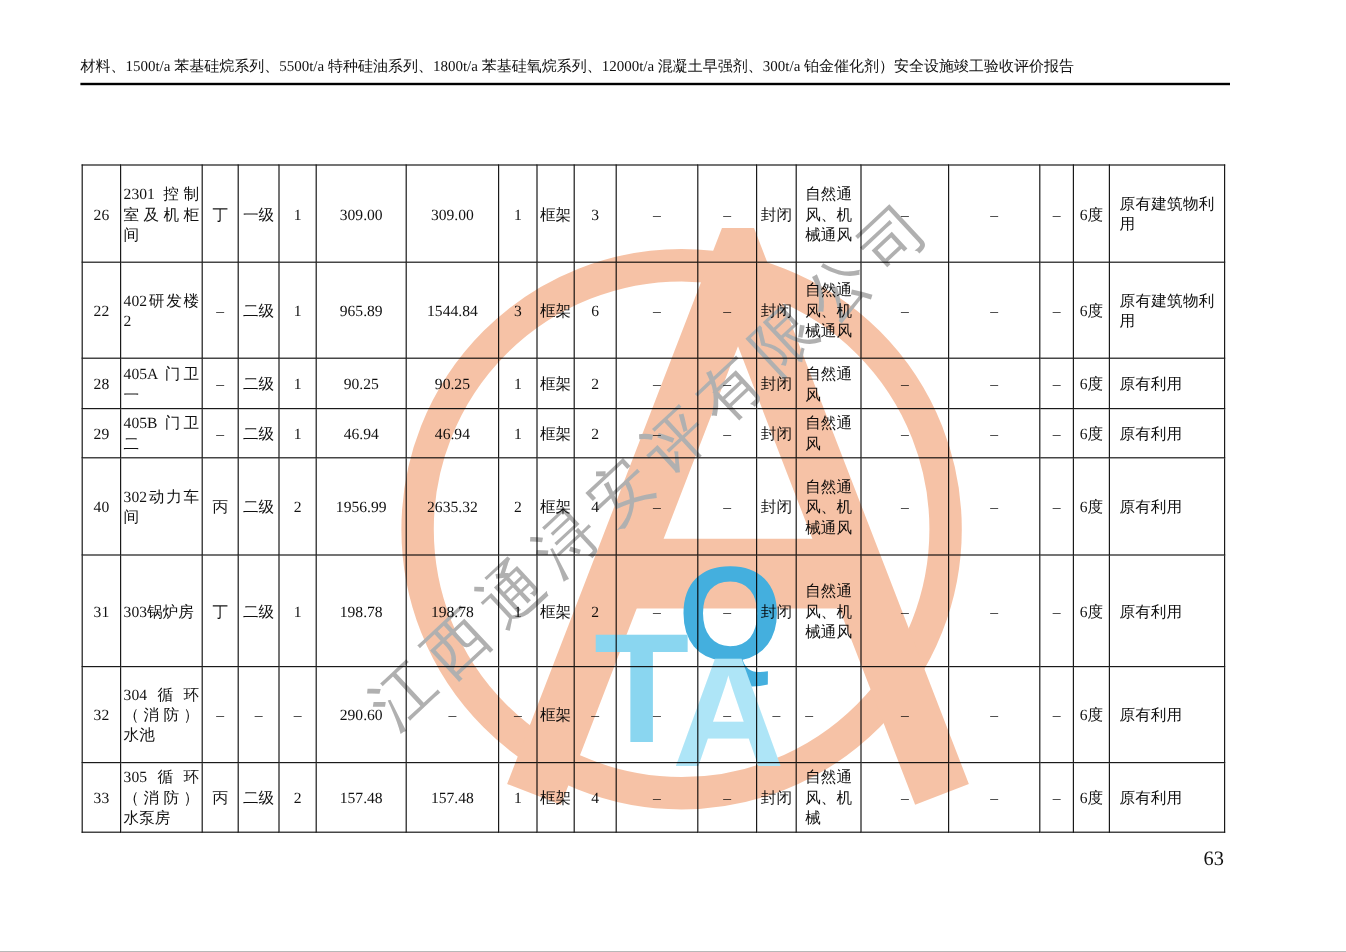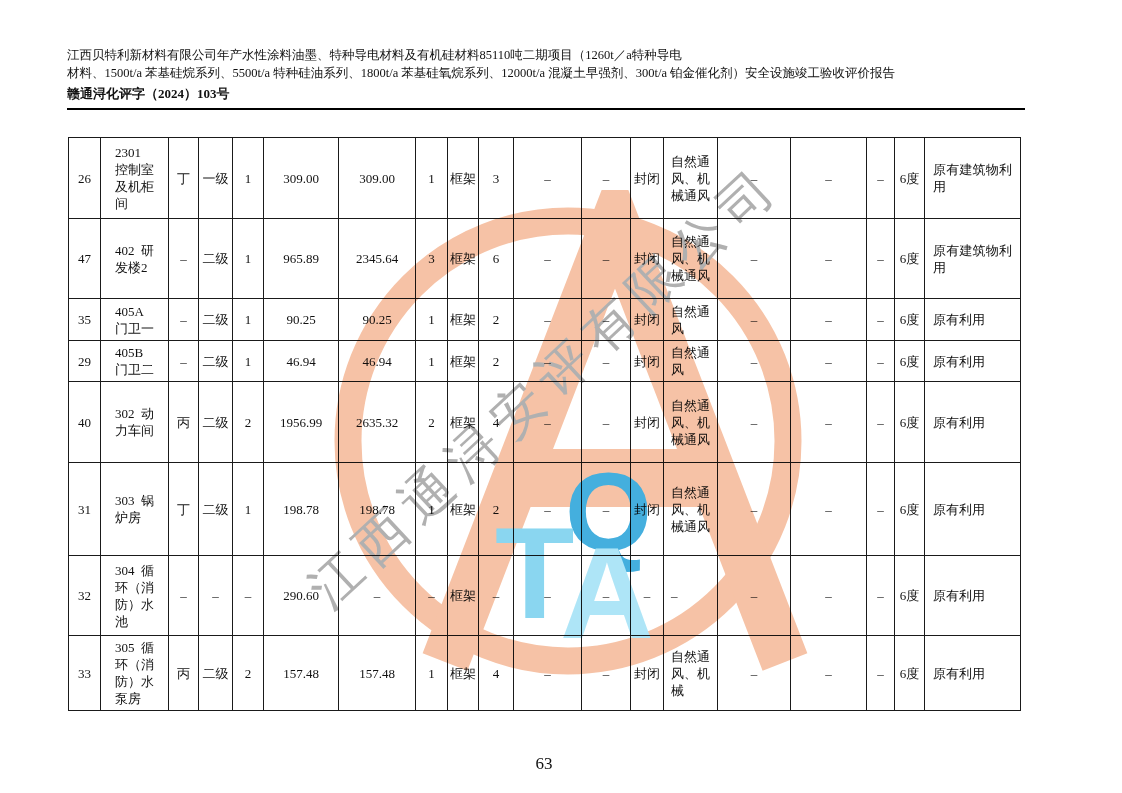--- a/index.html
+++ b/index.html
@@ -29,35 +29,35 @@
     font-size:13px;color:#111;
   }
   table.doc-table td{
     border:1px solid #1a1a1a;
     text-align:center;vertical-align:middle;
     padding:2px 1px;
     overflow:hidden;
     word-break:break-all;
     line-height:17px;
   }
-  table.doc-table td:nth-child(2){text-align:justify;text-justify:inter-character;padding:3px 14px;}
+  table.doc-table td:nth-child(2){text-align:justify;text-justify:inter-character;padding:3px 2px;}
   table.doc-table td:nth-child(14){text-align:justify;text-justify:inter-character;padding:3px 7px;}
   table.doc-table td:nth-child(19){text-align:justify;text-justify:inter-character;padding:3px 8px;}
   table.doc-table tr:nth-child(1){height:81px;}
   table.doc-table tr:nth-child(2){height:80px;}
   table.doc-table tr:nth-child(3){height:42px;}
   table.doc-table tr:nth-child(4){height:41px;}
   table.doc-table tr:nth-child(5){height:81px;}
   table.doc-table tr:nth-child(6){height:93px;}
   table.doc-table tr:nth-child(7){height:80px;}
   table.doc-table tr:nth-child(8){height:56px;}
   
   .page-number{
     position:absolute;left:68px;top:706px;width:952px;
-    text-align:center;font-size:17px;margin-top:48px;
+    text-align:right;font-size:17px;
   }
   
   .watermark{
     position:absolute;left:0;top:0;width:1122px;height:793px;
     pointer-events:none;
     mix-blend-mode:multiply;
     opacity:0.9;
   }
   .wm-logo{position:absolute;left:320px;top:190px;}
   .wm-text{
@@ -68,23 +68,21 @@
     color:#a8a8a8;white-space:nowrap;
     font-family:"Liberation Serif","DejaVu Serif",serif;
   }
 </style>
 </head>
 <body>
 
 <div class="page">
 
   <div class="header">
-    <div>江西贝特利新材料有限公司年产水性涂料油墨、特种导电材料及有机硅材料85110吨二期项目（1260t／a特种导电</div>
     <div>材料、1500t/a 苯基硅烷系列、5500t/a 特种硅油系列、1800t/a 苯基硅氧烷系列、12000t/a 混凝土早强剂、300t/a 铂金催化剂）安全设施竣工验收评价报告</div>
-    <div class="doc-number">赣通浔化评字（2024）103号</div>
   </div>
 
   <table class="doc-table">
     <colgroup>
       <col style="width:32px">
         <col style="width:68px">
         <col style="width:30px">
       <col style="width:34px">
         <col style="width:31px">
         <col style="width:75px">
@@ -118,42 +116,42 @@
           <td>–</td>
           <td>封闭</td>
           <td>自然通风、机械通风</td>
           <td>–</td>
           <td>–</td>
           <td>–</td>
           <td>6度</td>
           <td>原有建筑物利用</td>
         </tr>
         <tr>
-          <td>47</td>
+          <td>22</td>
           <td>402研发楼2</td>
           <td>–</td>
           <td>二级</td>
           <td>1</td>
           <td>965.89</td>
-          <td>2345.64</td>
+          <td>1544.84</td>
           <td>3</td>
           <td>框架</td>
           <td>6</td>
           <td>–</td>
           <td>–</td>
           <td>封闭</td>
           <td>自然通风、机械通风</td>
           <td>–</td>
           <td>–</td>
           <td>–</td>
           <td>6度</td>
           <td>原有建筑物利用</td>
         </tr>
         <tr>
-          <td>35</td>
+          <td>28</td>
           <td>405A 门卫一</td>
           <td>–</td>
           <td>二级</td>
           <td>1</td>
           <td>90.25</td>
           <td>90.25</td>
           <td>1</td>
           <td>框架</td>
           <td>2</td>
           <td>–</td>

